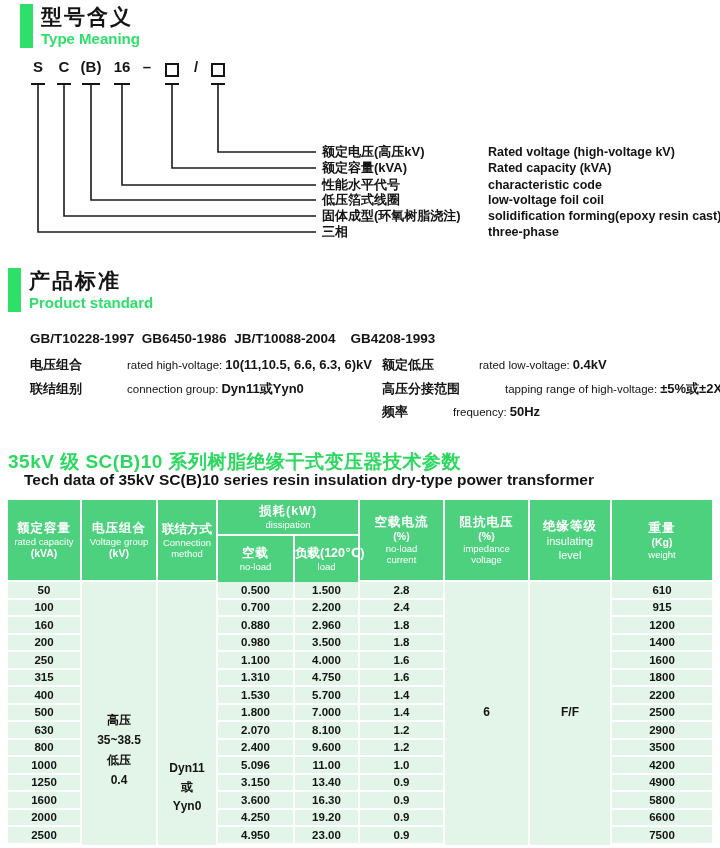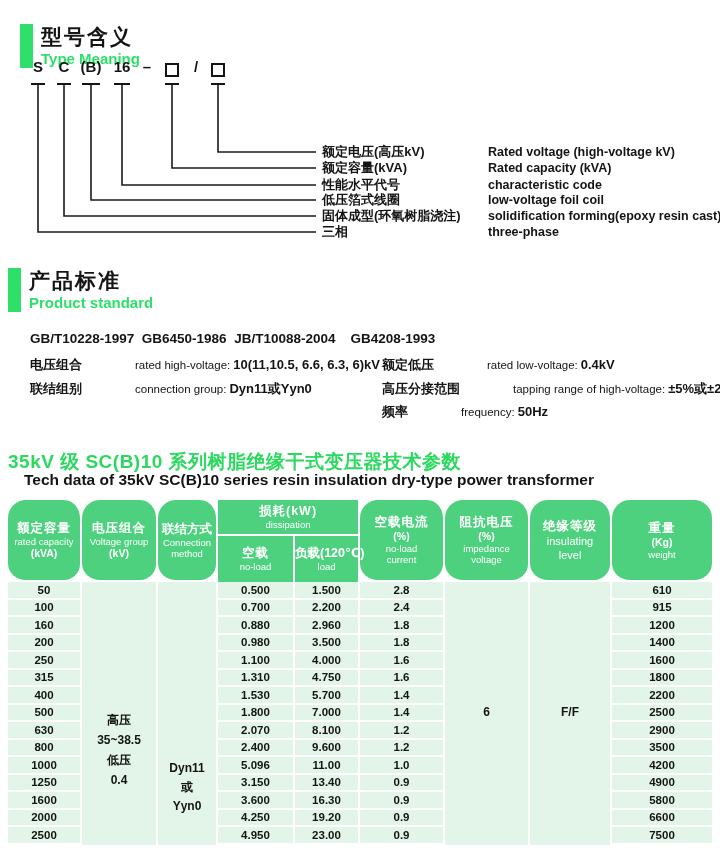--- a/index.html
+++ b/index.html
@@ -26,52 +26,52 @@
   .codebox{position:absolute;top:7px;width:10px;height:10px;border:2px solid var(--ink);background:#fff;}
   .ul{position:absolute;top:27px;height:2px;background:var(--ink);}
   .lzh{position:absolute;left:322px;height:16px;line-height:16px;font-size:13px;font-weight:700;white-space:nowrap;}
   .len{position:absolute;left:488px;height:16px;line-height:16px;font-size:12.5px;font-weight:600;white-space:nowrap;}
 
   
   .standards{position:absolute;top:331px;left:30px;font-size:13.5px;font-weight:700;white-space:pre;}
   .speccol{position:absolute;top:352px;}
   .specline{height:23.5px;line-height:23.5px;white-space:nowrap;}
   .szh{font-size:13px;font-weight:700;}
-  .sen{font-size:11.5px;font-weight:400;margin-left:9px;padding-left:44px;}
+  .sen{font-size:11.5px;font-weight:400;margin-left:1px;padding-left:44px;}
   .sval{font-size:13px;font-weight:700;margin-left:3px;}
 
   
   .tbltitle-zh{position:absolute;top:449px;left:8px;font-size:19px;font-weight:700;color:var(--title-green);letter-spacing:0.5px;white-space:nowrap;}
   .tbltitle-en{position:absolute;top:471px;left:24px;font-size:15.5px;font-weight:700;white-space:nowrap;}
 
   
   table.tech{position:absolute;top:500px;left:8px;width:704px;border-collapse:separate;border-spacing:0;table-layout:fixed;}
   table.tech th{background:var(--header-green);color:#fff;border-right:2px solid #fff;padding:0;vertical-align:middle;text-align:center;font-weight:700;}
   table.tech th.lastcol, table.tech td.lastcol{border-right:none;}
   .hzh{font-size:12.5px;font-weight:700;line-height:15px;letter-spacing:1px;white-space:nowrap;}
   .hen{font-size:9.5px;font-weight:400;line-height:11px;white-space:nowrap;}
   .hunit{font-size:10.5px;font-weight:700;line-height:13px;}
   th.group{height:34px;border-bottom:2px solid #fff;}
   th.sub{height:46px;}
-  th.span2{border-bottom:2px solid #fff;border-radius:18px;}
+  th.span2{border-bottom:2px solid #fff;}
   table.tech td{background:var(--row-green);border-right:2px solid #fff;border-bottom:2px solid #fff;height:15.5px;
     font-size:11.5px;font-weight:700;text-align:center;vertical-align:middle;color:var(--ink);padding:0;}
   table.tech td.merged{border-bottom:none;font-size:12px;}
   .mlines{position:relative;}
   .mlines div{white-space:nowrap;}
   .mlines.v{line-height:20px;top:37px;}
   .mlines.c{line-height:19px;top:74px;}
   .mlines.m{top:-1px;}
 </style>
 </head>
 <body>
 
 <div class="page">
 
-  <div class="sec-header" style="top:24px;padding-left:12px;">
+  <div class="sec-header" style="top:4px;padding-left:12px;">
     <div class="bar"></div>
     <div>
       <div class="sec-zh">型号含义</div>
       <div class="sec-en">Type Meaning</div>
     </div>
   </div>
 
   <div class="diagram">
     <svg width="720" height="200" viewBox="0 0 720 200">
       <g fill="none" stroke="#1a1a1a" stroke-width="1.6">

